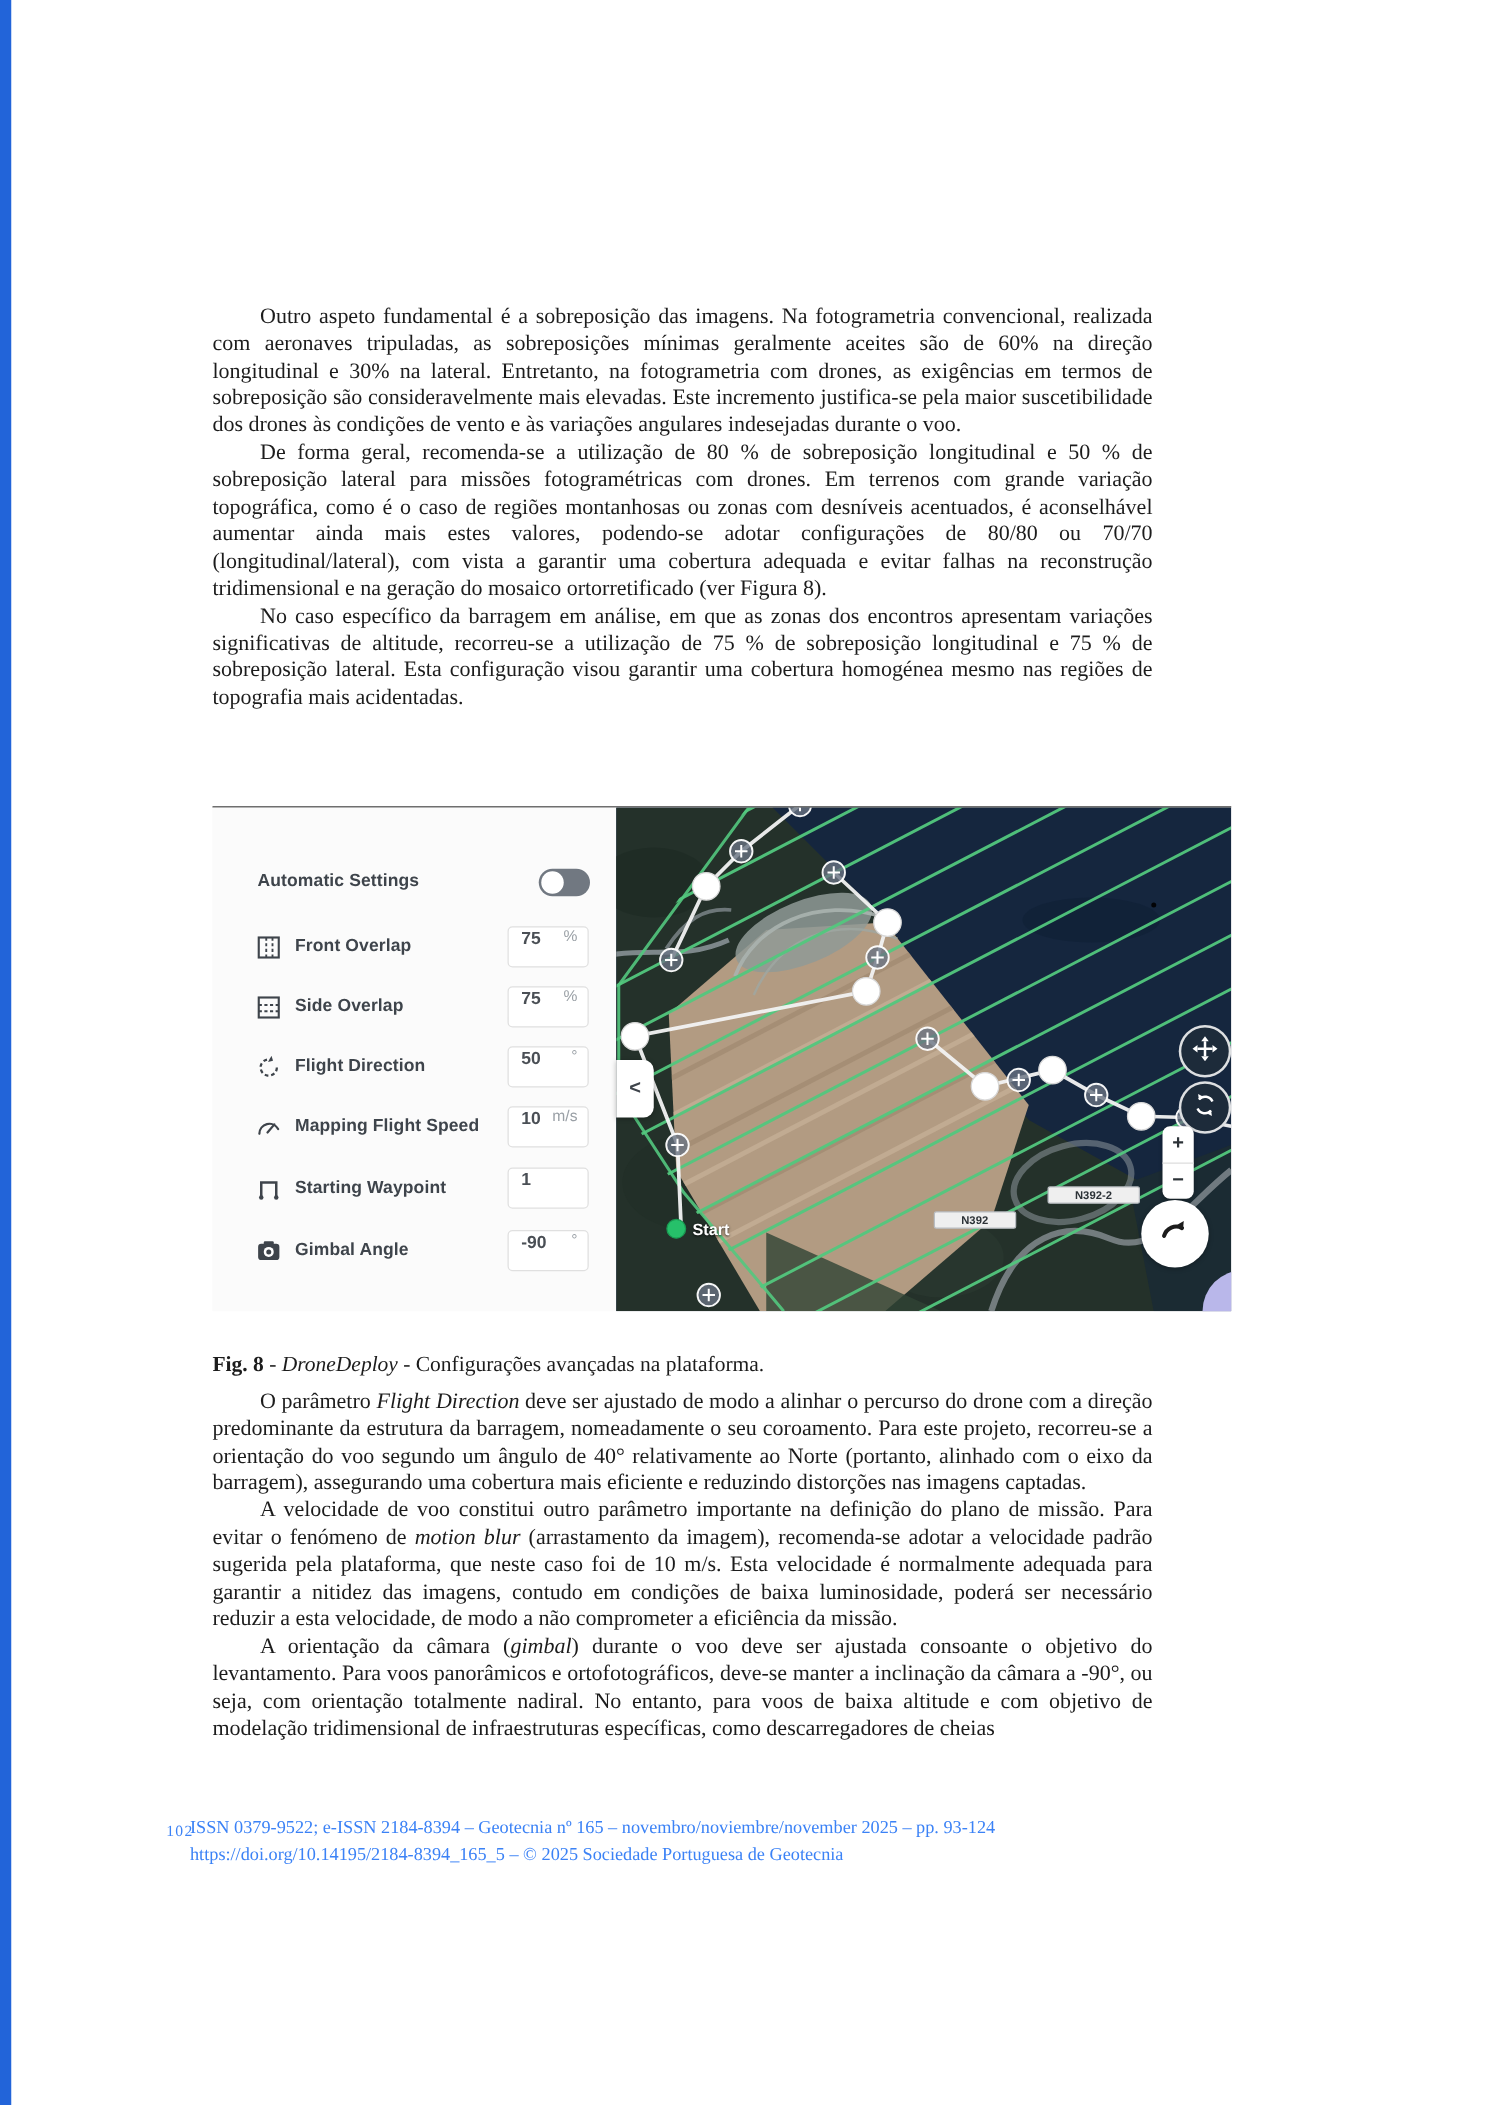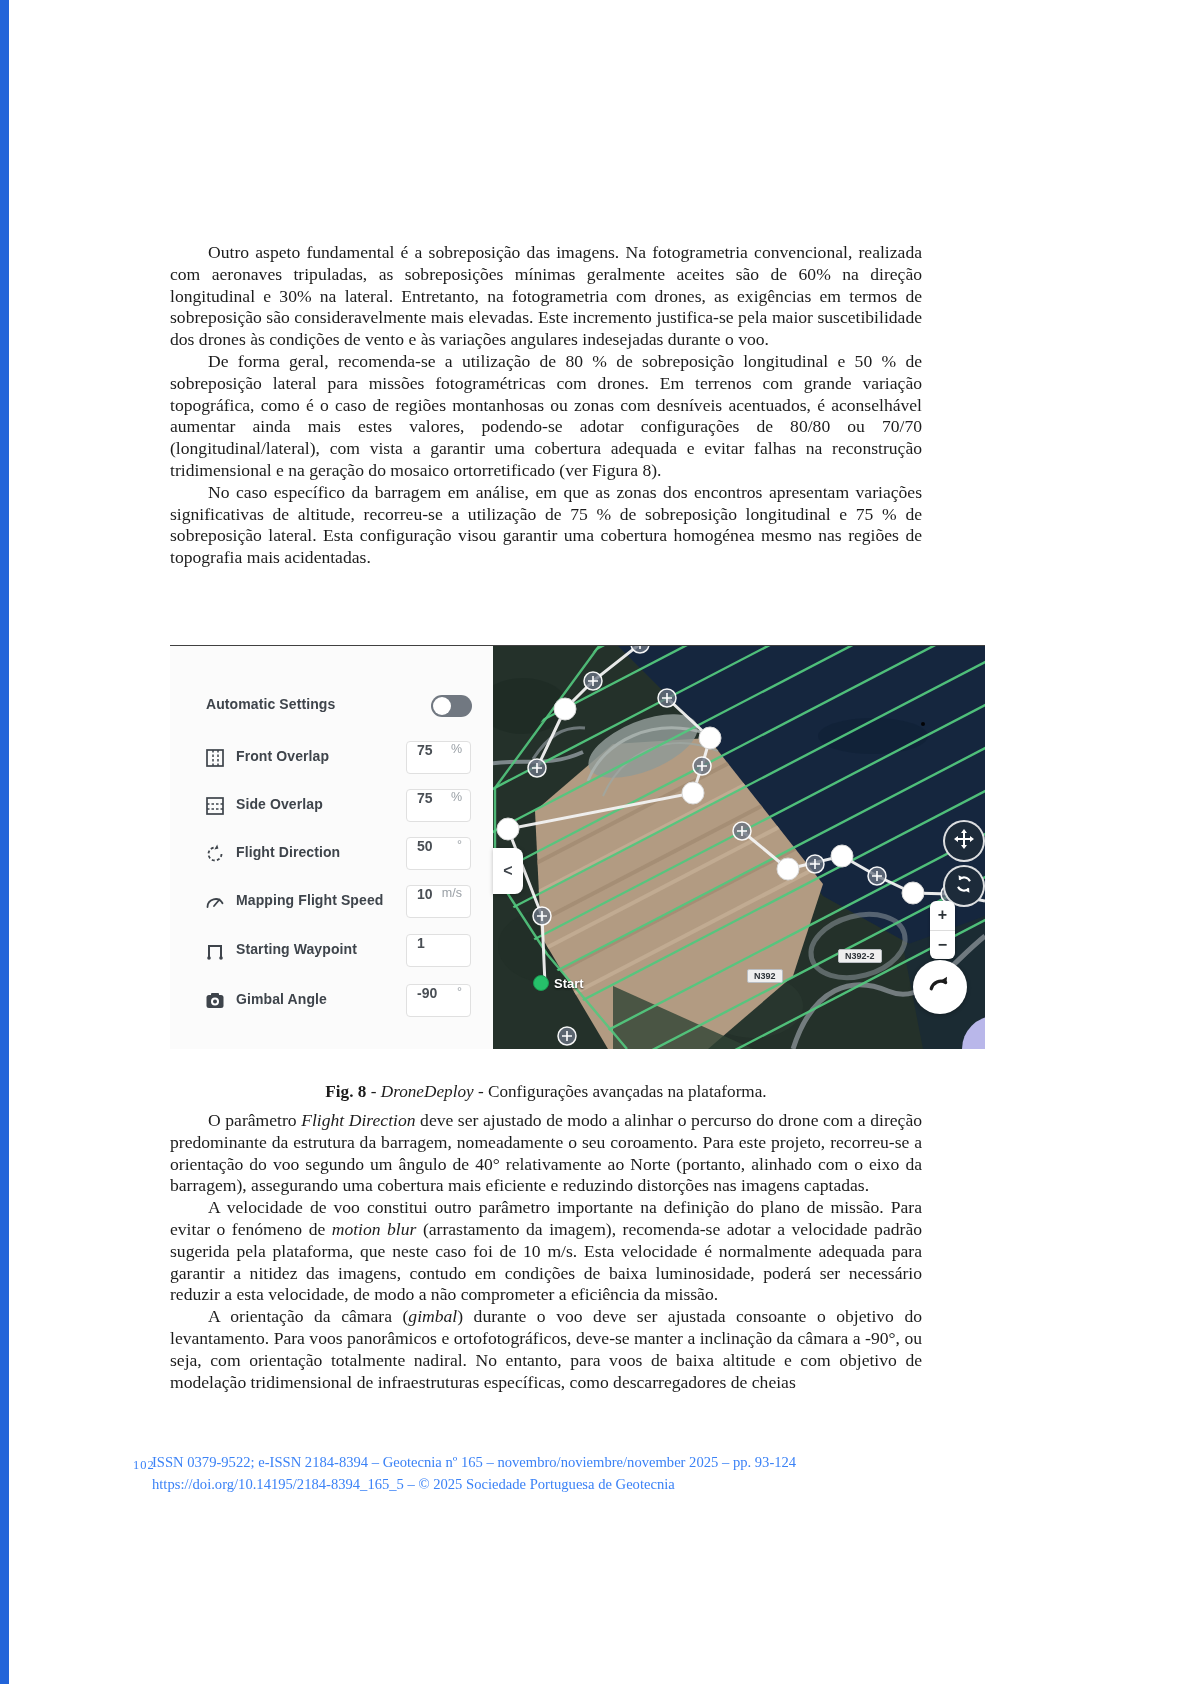--- a/index.html
+++ b/index.html
@@ -24,37 +24,37 @@
         padding:0 8px 0 10px;}
   .vval{font-size:14px;color:#4a4f55;font-weight:bold;}
   .vunit{font-size:12.5px;color:#9aa0a6;}
   #toggle{position:absolute;left:261px;top:7px;width:41px;height:22px;border-radius:11px;background:#717881;}
   #toggle .knob{position:absolute;left:2px;top:2px;width:18px;height:18px;border-radius:50%;background:#ffffff;}
   #mapwrap{position:absolute;left:323px;top:0;width:492px;height:403px;background:#15263e;}
   #collapse{position:absolute;left:323px;top:202px;width:30px;height:46px;background:#ffffff;border-radius:0 8px 8px 0;
             box-shadow:0 1px 4px rgba(0,0,0,.25);display:flex;align-items:center;justify-content:center;
             font-size:16px;color:#3e444b;font-weight:bold;}
   .chip{position:absolute;background:#efefef;border:1px solid #b9bdc2;color:#2c3237;font-size:9px;
-        padding:0 6px;border-radius:2px;line-height:12px;font-weight:bold;}
+        padding:0 21px;border-radius:2px;line-height:12px;font-weight:bold;}
   #start-marker{position:absolute;left:363px;top:329px;display:flex;align-items:center;text-align:right;}
   #start-dot{width:14px;height:14px;border-radius:50%;background:#26c06a;border:1px solid #1a9a52;}
   #start-label{margin-left:5px;color:#ffffff;font-size:13px;font-weight:bold;text-shadow:0 1px 2px rgba(0,0,0,.8);}
   .mapbtn-dark{position:absolute;width:42px;height:42px;border-radius:50%;background:#1d2b3a;
                border:2px solid rgba(255,255,255,.85);box-sizing:border-box;
                display:flex;align-items:center;justify-content:center;}
   #zoombox{position:absolute;left:760px;top:255px;width:25px;height:58px;background:#ffffff;border-radius:6px;
            box-shadow:0 1px 3px rgba(0,0,0,.3);display:flex;flex-direction:column;}
   .zbtn{flex:1;display:flex;align-items:center;justify-content:center;font-size:16px;font-weight:bold;color:#2c3237;}
   #zoombox .divider{height:1px;background:#dddddd;}
   #undo-button{position:absolute;left:743px;top:314px;width:54px;height:54px;border-radius:50%;background:#ffffff;
                box-shadow:0 1px 4px rgba(0,0,0,.3);display:flex;align-items:center;justify-content:center;}
   #lavender{position:absolute;left:792px;top:370px;width:66px;height:66px;border-radius:50%;background:#b9b7ea;}
 
   
-  #caption{position:absolute;left:170px;top:1082px;width:752px;text-align:center;font-size:17.2px;color:#1c1c1c;}
+  #caption{position:absolute;left:170px;top:1082px;width:752px;text-align:left;font-size:17.2px;color:#1c1c1c;}
   #footer{position:absolute;left:133px;top:1452px;width:800px;font-size:14.6px;line-height:21.5px;color:#3b82f6;}
   #pageno{position:absolute;left:0;top:3px;font-size:12.5px;letter-spacing:1px;}
   #footer .flines{margin-left:19px;}
 </style>
 </head>
 <body>
 
 <div id="page">
   <div id="blue-edge"></div>
 

